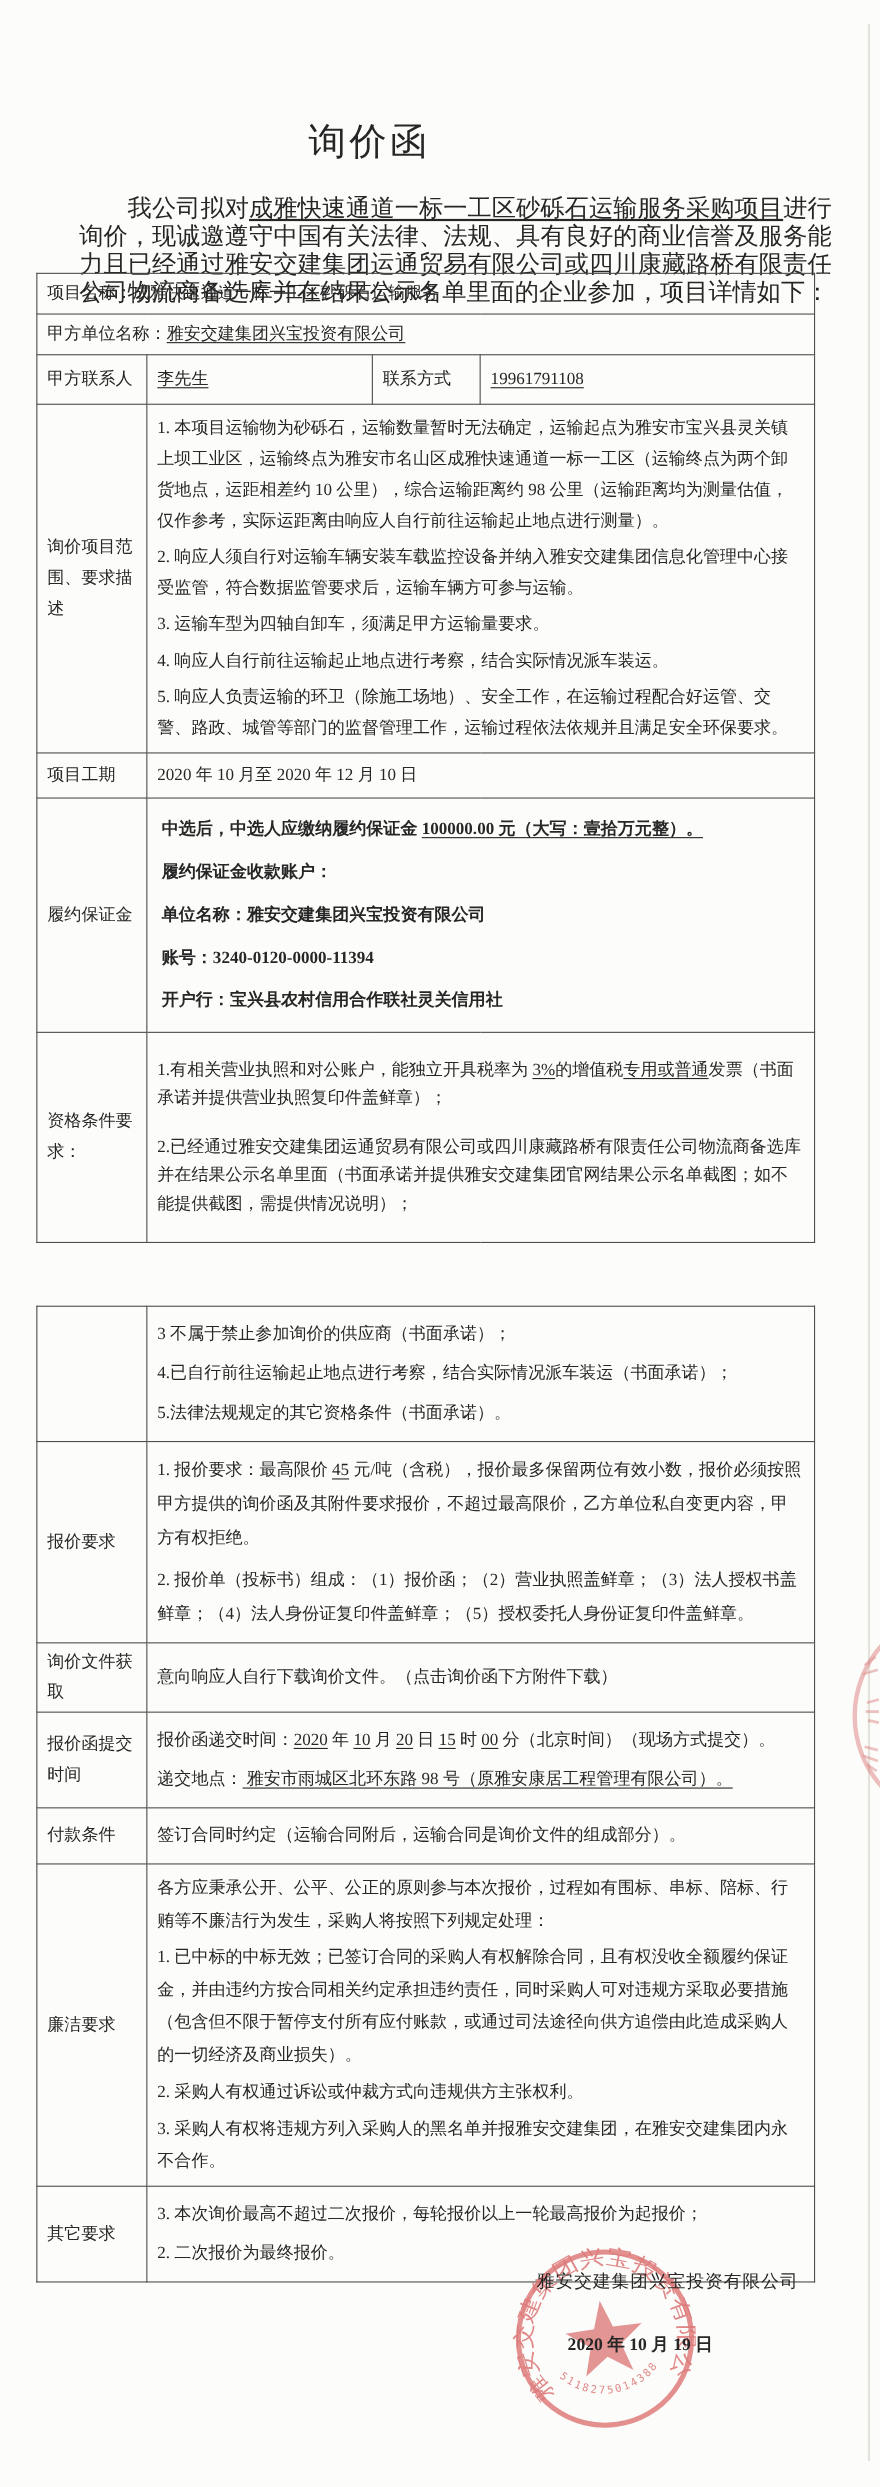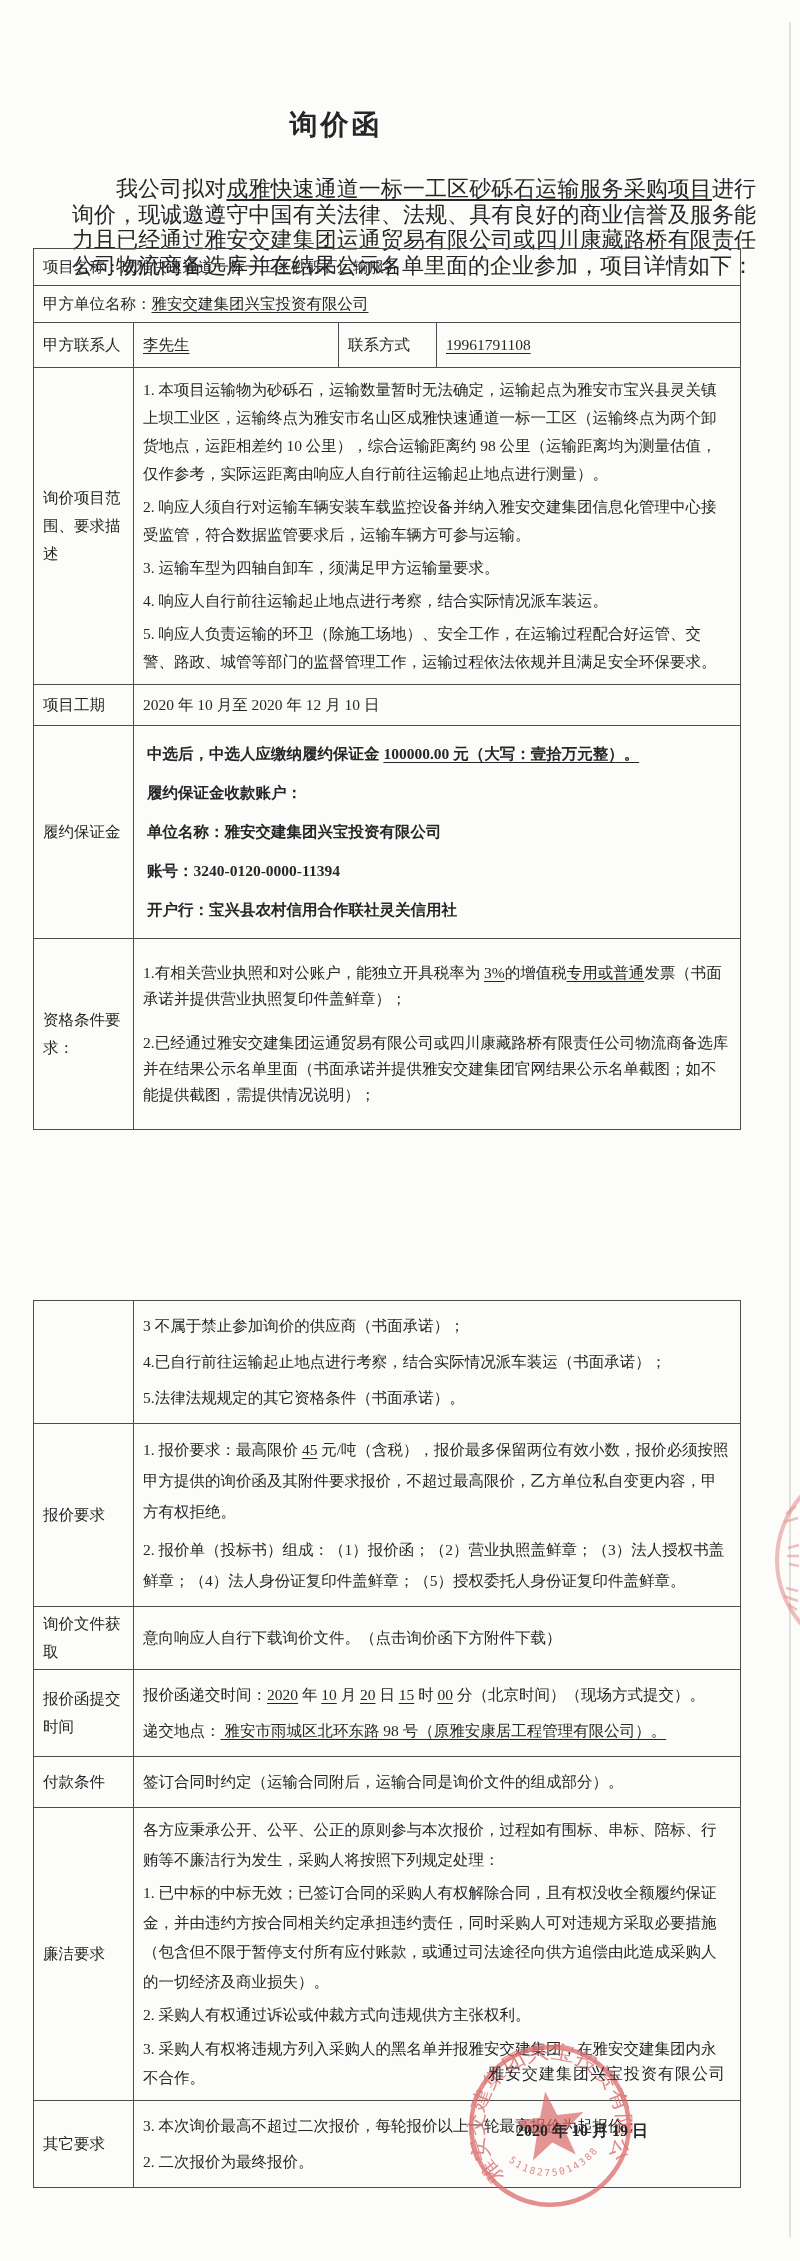--- a/index.html
+++ b/index.html
@@ -13,21 +13,21 @@
     width:800px;height:2261px;
     background:#fcfcfa;
     overflow:hidden;
   }
   .scan-edge{
     position:absolute;left:789px;top:22px;width:2px;height:2215px;
     background:#dedad3;opacity:.8;
   }
   .doc-title{
     position:absolute;top:106px;left:0;width:672px;
-    text-align:center;font-size:28px;font-weight:bold;letter-spacing:3px;
+    text-align:center;font-size:34px;font-weight:normal;letter-spacing:3px;
   }
   .intro{
     position:absolute;top:176px;left:72px;width:684px;
     font-size:22px;line-height:25.5px;text-align:justify;text-indent:2em;
   }
   table.doc{
     position:absolute;left:33px;border-collapse:collapse;width:707px;table-layout:fixed;
     background:transparent;
     border-radius:32px;
   }
@@ -36,21 +36,21 @@
     padding:3px 9px;
     font-size:15.5px;line-height:28px;
     vertical-align:middle;
     word-break:break-all;
   }
   td.lbl{
     font-size:13.5px;line-height:24px;
     padding:3px 2px 3px 4px;
   }
   #table1{top:248px;}
-  #table2{top:1300px;}
+  #table2{top:1187px;}
   .u{text-decoration:underline;text-underline-offset:3px;}
   p.cell-line{margin:5px 0;}
   p.cell-line-sp{margin:11px 4px;font-weight:bold;}
   p.cell-line-w{margin:8px 0;}
   p.cell-line-t{margin:18px 0;line-height:26px;}
   .t2r2 p{margin:7px 0;line-height:31px;}
   .t2r7 p{margin:4px 0;line-height:29.5px;}
   .footer-company{
     position:absolute;left:488px;top:2064px;
     font-size:16px;letter-spacing:1px;z-index:3;

